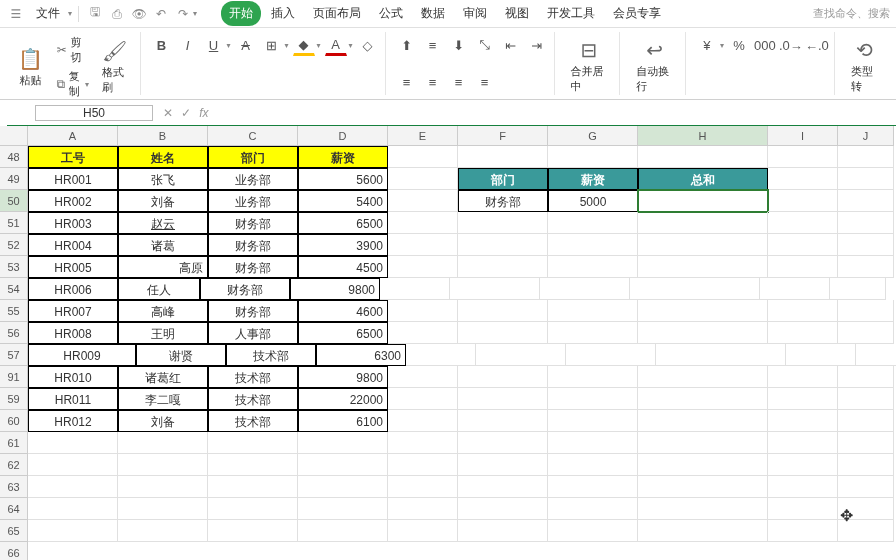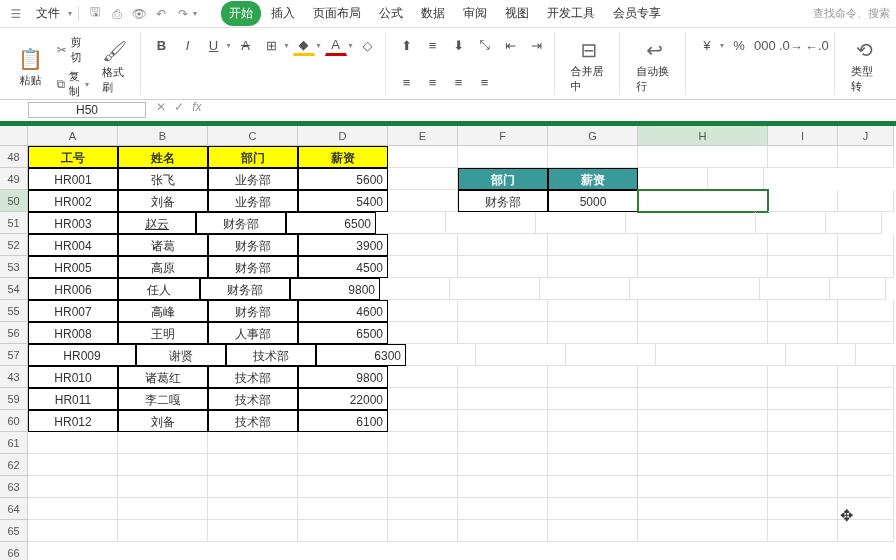--- a/index.html
+++ b/index.html
@@ -25,21 +25,21 @@
 .font-select { width: 130px; height: 22px; border: 1px solid #ccc; padding: 0 4px; font-size: 11px; }
 .size-select { width: 48px; height: 22px; border: 1px solid #ccc; padding: 0 4px; font-size: 11px; }
 .tool-btn { width: 22px; height: 22px; display: inline-flex; align-items: center; justify-content: center; border: 1px solid transparent; font-size: 13px; color: #555; }
 .tool-btn.bold { font-weight: bold; }
 .tool-btn.italic { font-style: italic; }
 .tool-btn.underline { text-decoration: underline; }
 .tool-btn.strike { text-decoration: line-through; }
 .drop { font-size: 8px; color: #888; margin-left: -2px; }
 
 
-.formula-bar { height: 26px; display: flex; align-items: flex-start; border-bottom: 5px solid #15803d; }
+.formula-bar { height: 26px; display: flex; align-items: center; border-bottom: 1px solid #15803d; margin-left: 7px; }
 .name-box { width: 118px; border: 1px solid #bbb; margin: 2px 0 2px 28px; padding: 0 6px; display: flex; align-items: center; background: #fff; justify-content: center; font-size: 12px; }
 .fx-btns { display: flex; align-items: center; gap: 8px; padding: 0 10px; color: #999; }
 .fx-input { flex: 1; border: none; outline: none; padding: 0 6px; }
 
 
 .grid { position: relative; }
 .corner { position: absolute; left: 0; top: 0; width: 28px; height: 20px; background: #f3f3f3; border-right: 1px solid #ccc; border-bottom: 1px solid #ccc; }
 .col-headers { position: absolute; left: 28px; top: 0; height: 20px; display: flex; }
 .col-h { height: 20px; background: #f3f3f3; border-right: 1px solid #ccc; border-bottom: 1px solid #ccc; text-align: center; font-size: 11px; color: #555; line-height: 20px; }
 .col-h.active { background: #d4e6d4; }
@@ -199,21 +199,21 @@
       <div class="row-h">48</div>
       <div class="row-h">49</div>
       <div class="row-h active">50</div>
       <div class="row-h">51</div>
       <div class="row-h">52</div>
       <div class="row-h">53</div>
       <div class="row-h">54</div>
       <div class="row-h">55</div>
       <div class="row-h">56</div>
       <div class="row-h">57</div>
-      <div class="row-h">43</div>
+      <div class="row-h">91</div>
       <div class="row-h">59</div>
       <div class="row-h">60</div>
       <div class="row-h">61</div>
       <div class="row-h">62</div>
       <div class="row-h">63</div>
       <div class="row-h">64</div>
       <div class="row-h">65</div>
       <div class="row-h">66</div>
     </div>
   <div class="cells" id="cells">
@@ -230,38 +230,39 @@
         <div class="cell " style="width: 56px;"></div>
       </div>
       <div class="cell-row">
         <div class="cell data" style="width: 90px;">HR001</div>
         <div class="cell data" style="width: 90px;">张飞</div>
         <div class="cell data" style="width: 90px;">业务部</div>
         <div class="cell data num" style="width: 90px;">5600</div>
         <div class="cell " style="width: 70px;"></div>
         <div class="cell teal" style="width: 90px;">部门</div>
         <div class="cell teal" style="width: 90px;">薪资</div>
+        <div class="cell teal" style="width: 130px;">总和</div>
         <div class="cell " style="width: 70px;"></div>
         <div class="cell " style="width: 56px;"></div>
       </div>
       <div class="cell-row">
         <div class="cell data" style="width: 90px;">HR002</div>
         <div class="cell data" style="width: 90px;">刘备</div>
         <div class="cell data" style="width: 90px;">业务部</div>
         <div class="cell data num" style="width: 90px;">5400</div>
         <div class="cell " style="width: 70px;"></div>
         <div class="cell fdata" style="width: 90px;">财务部</div>
         <div class="cell fdata" style="width: 90px;">5000</div>
         <div class="cell fdata selected" style="width: 130px;"></div>
         <div class="cell " style="width: 70px;"></div>
         <div class="cell " style="width: 56px;"></div>
       </div>
       <div class="cell-row">
         <div class="cell data" style="width: 90px;">HR003</div>
-        <div class="cell data" style="width: 78px; text-decoration: underline;">赵云</div>
+        <div class="cell data" style="width: 90px; text-decoration: underline;">赵云</div>
         <div class="cell data" style="width: 90px;">财务部</div>
         <div class="cell data num" style="width: 90px;">6500</div>
         <div class="cell " style="width: 70px;"></div>
         <div class="cell " style="width: 90px;"></div>
         <div class="cell " style="width: 90px;"></div>
         <div class="cell " style="width: 130px;"></div>
         <div class="cell " style="width: 70px;"></div>
         <div class="cell " style="width: 56px;"></div>
       </div>
       <div class="cell-row">
@@ -271,21 +272,21 @@
         <div class="cell data num" style="width: 90px;">3900</div>
         <div class="cell " style="width: 70px;"></div>
         <div class="cell " style="width: 90px;"></div>
         <div class="cell " style="width: 90px;"></div>
         <div class="cell " style="width: 130px;"></div>
         <div class="cell " style="width: 70px;"></div>
         <div class="cell " style="width: 56px;"></div>
       </div>
       <div class="cell-row">
         <div class="cell data" style="width: 90px;">HR005</div>
-        <div class="cell data" style="width: 90px;">高原</div>
+        <div class="cell data" style="width: 90px; text-align: right;">高原</div>
         <div class="cell data" style="width: 90px;">财务部</div>
         <div class="cell data num" style="width: 90px;">4500</div>
         <div class="cell " style="width: 70px;"></div>
         <div class="cell " style="width: 90px;"></div>
         <div class="cell " style="width: 90px;"></div>
         <div class="cell " style="width: 130px;"></div>
         <div class="cell " style="width: 70px;"></div>
         <div class="cell " style="width: 56px;"></div>
       </div>
       <div class="cell-row">

